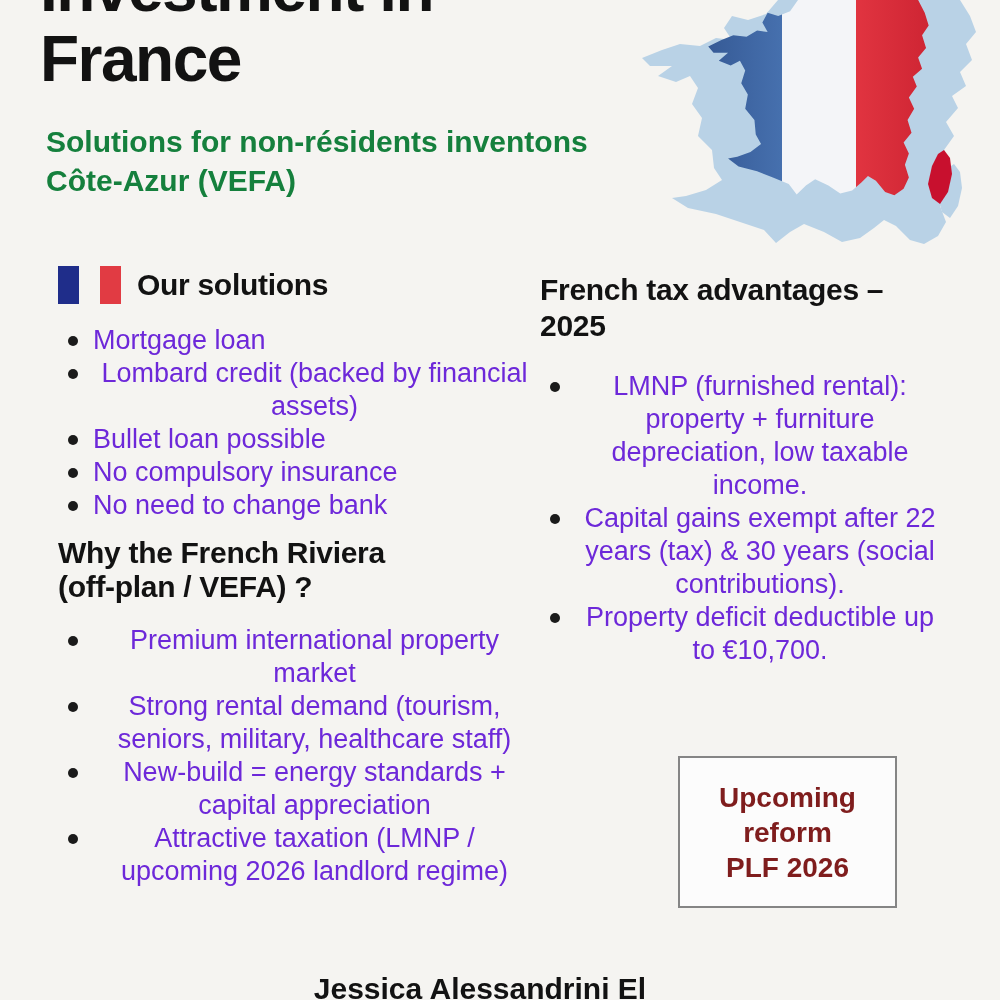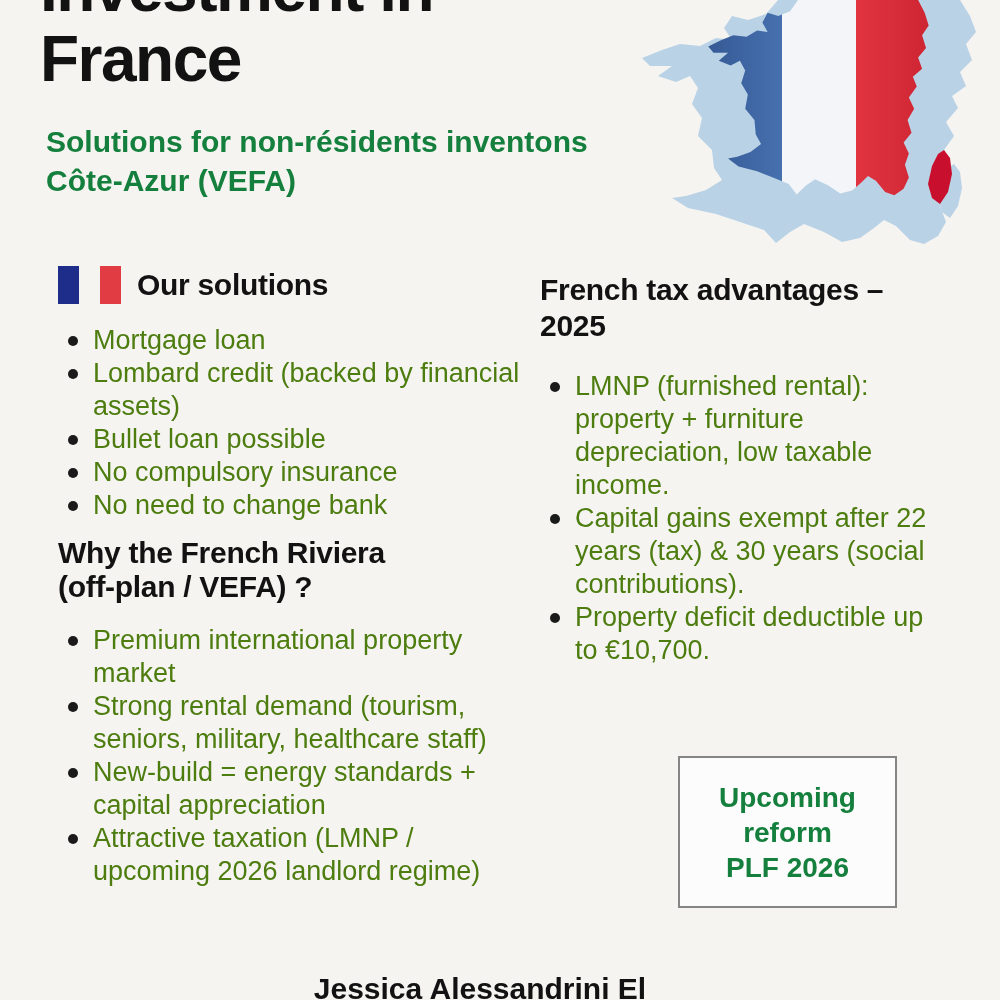--- a/index.html
+++ b/index.html
@@ -39,35 +39,35 @@
 
   h2 { font-size:30px; line-height:34px; font-weight:800; color:#121212; letter-spacing:-0.3px; }
   .right-col h2 { line-height:36px; width:400px; }
   .riviera-head { margin-top:14px; }
 
   ul.bullets { list-style:none; margin-top:20px; }
   ul.bullets.riviera { }
   ul.bullets.tax { margin-top:26px; }
   ul.bullets li {
     display:flex; align-items:flex-start;
-    font-size:27px; line-height:33px; color:#4d7c0f;
+    font-size:27px; line-height:33px; color:#6d28d9;text-align:center;
   }
   ul.bullets .dot {
     flex:none; width:10px; height:10px; border-radius:50%;
     background:#1a1a1a; margin:12px 15px 0 10px;
   }
 
   
   .reform-box {
     position:absolute; left:678px; top:756px; width:219px; height:152px;
     background:#fcfcfc; border:2px solid #858585;
     display:flex; flex-direction:column; align-items:center; justify-content:center;
     text-align:center;
   }
-  .reform-box div { font-size:28px; line-height:35px; font-weight:700; color:#15803d; }
+  .reform-box div { font-size:28px; line-height:35px; font-weight:700; color:#7f1d1d; }
 
   
   .footer-name {
     position:absolute; left:0; top:970px; width:960px;
     text-align:center; font-size:30px; line-height:38px; font-weight:700; color:#121212;
   }
 </style>
 </head>
 <body>
 

